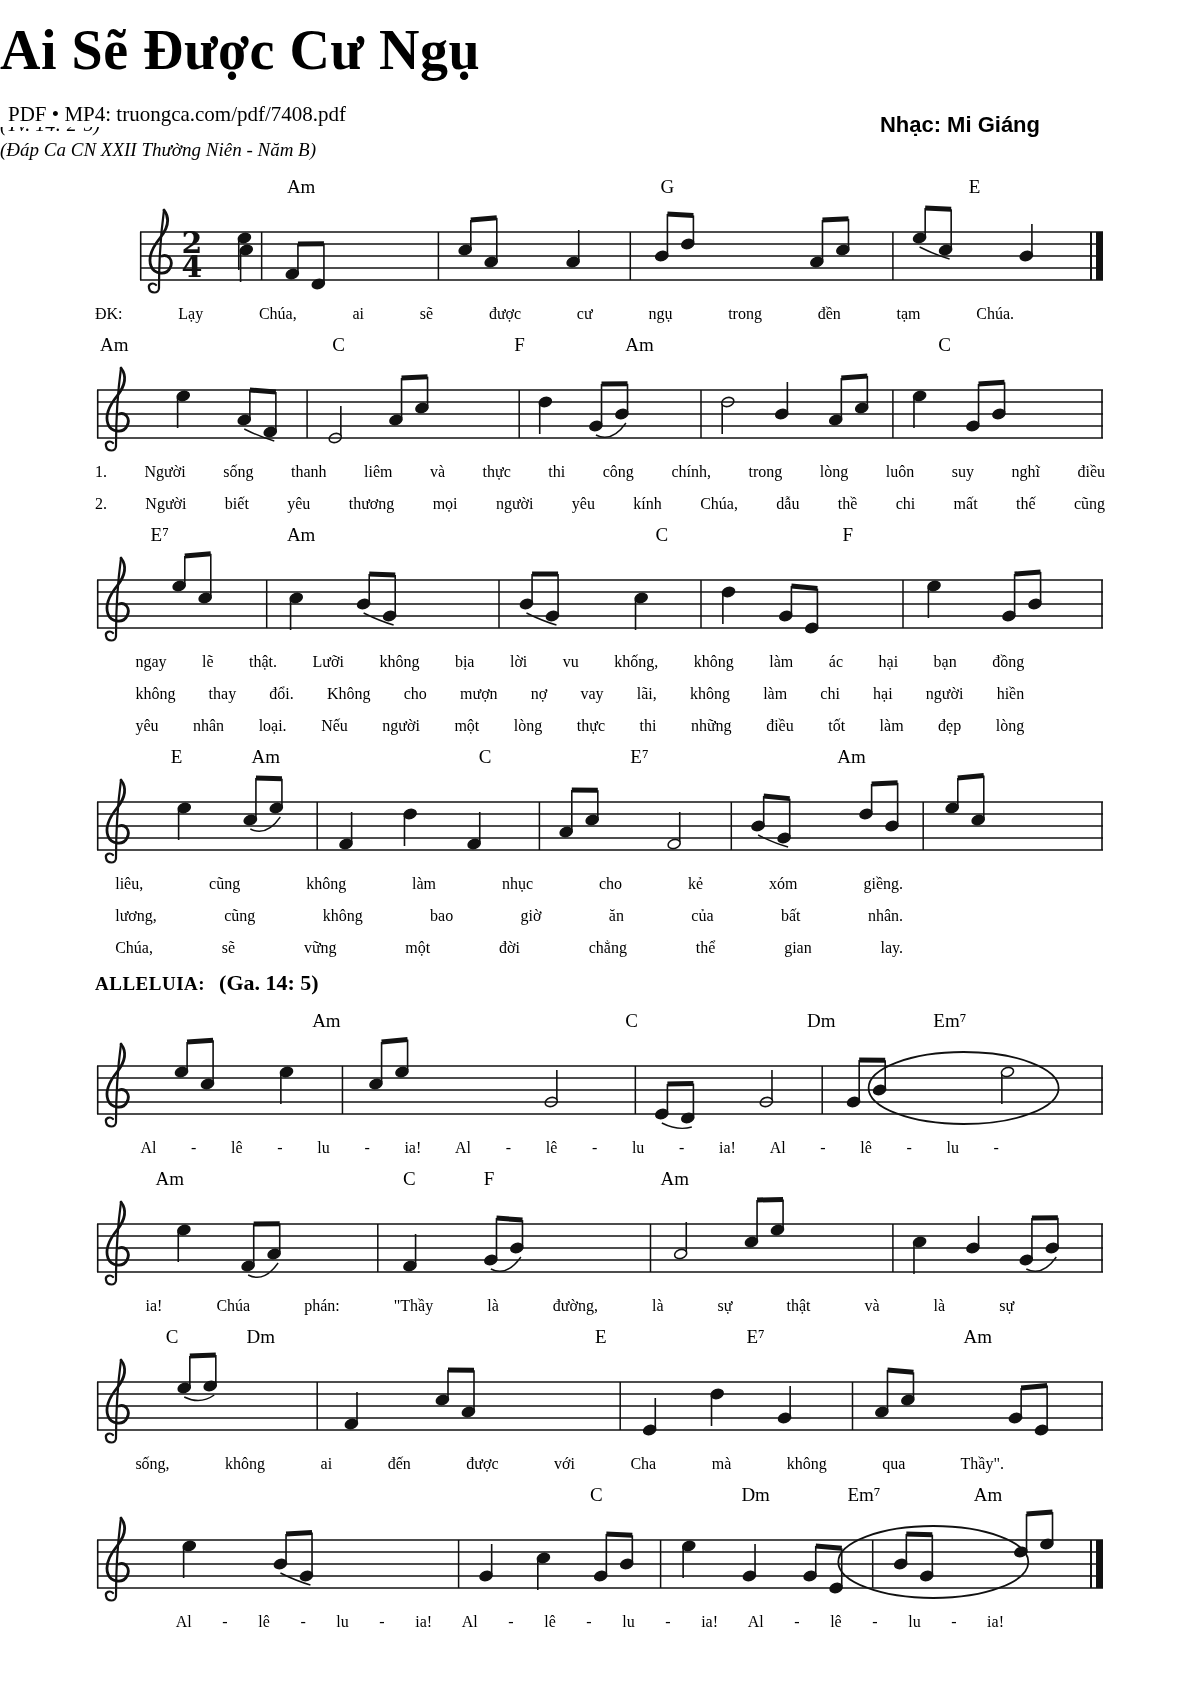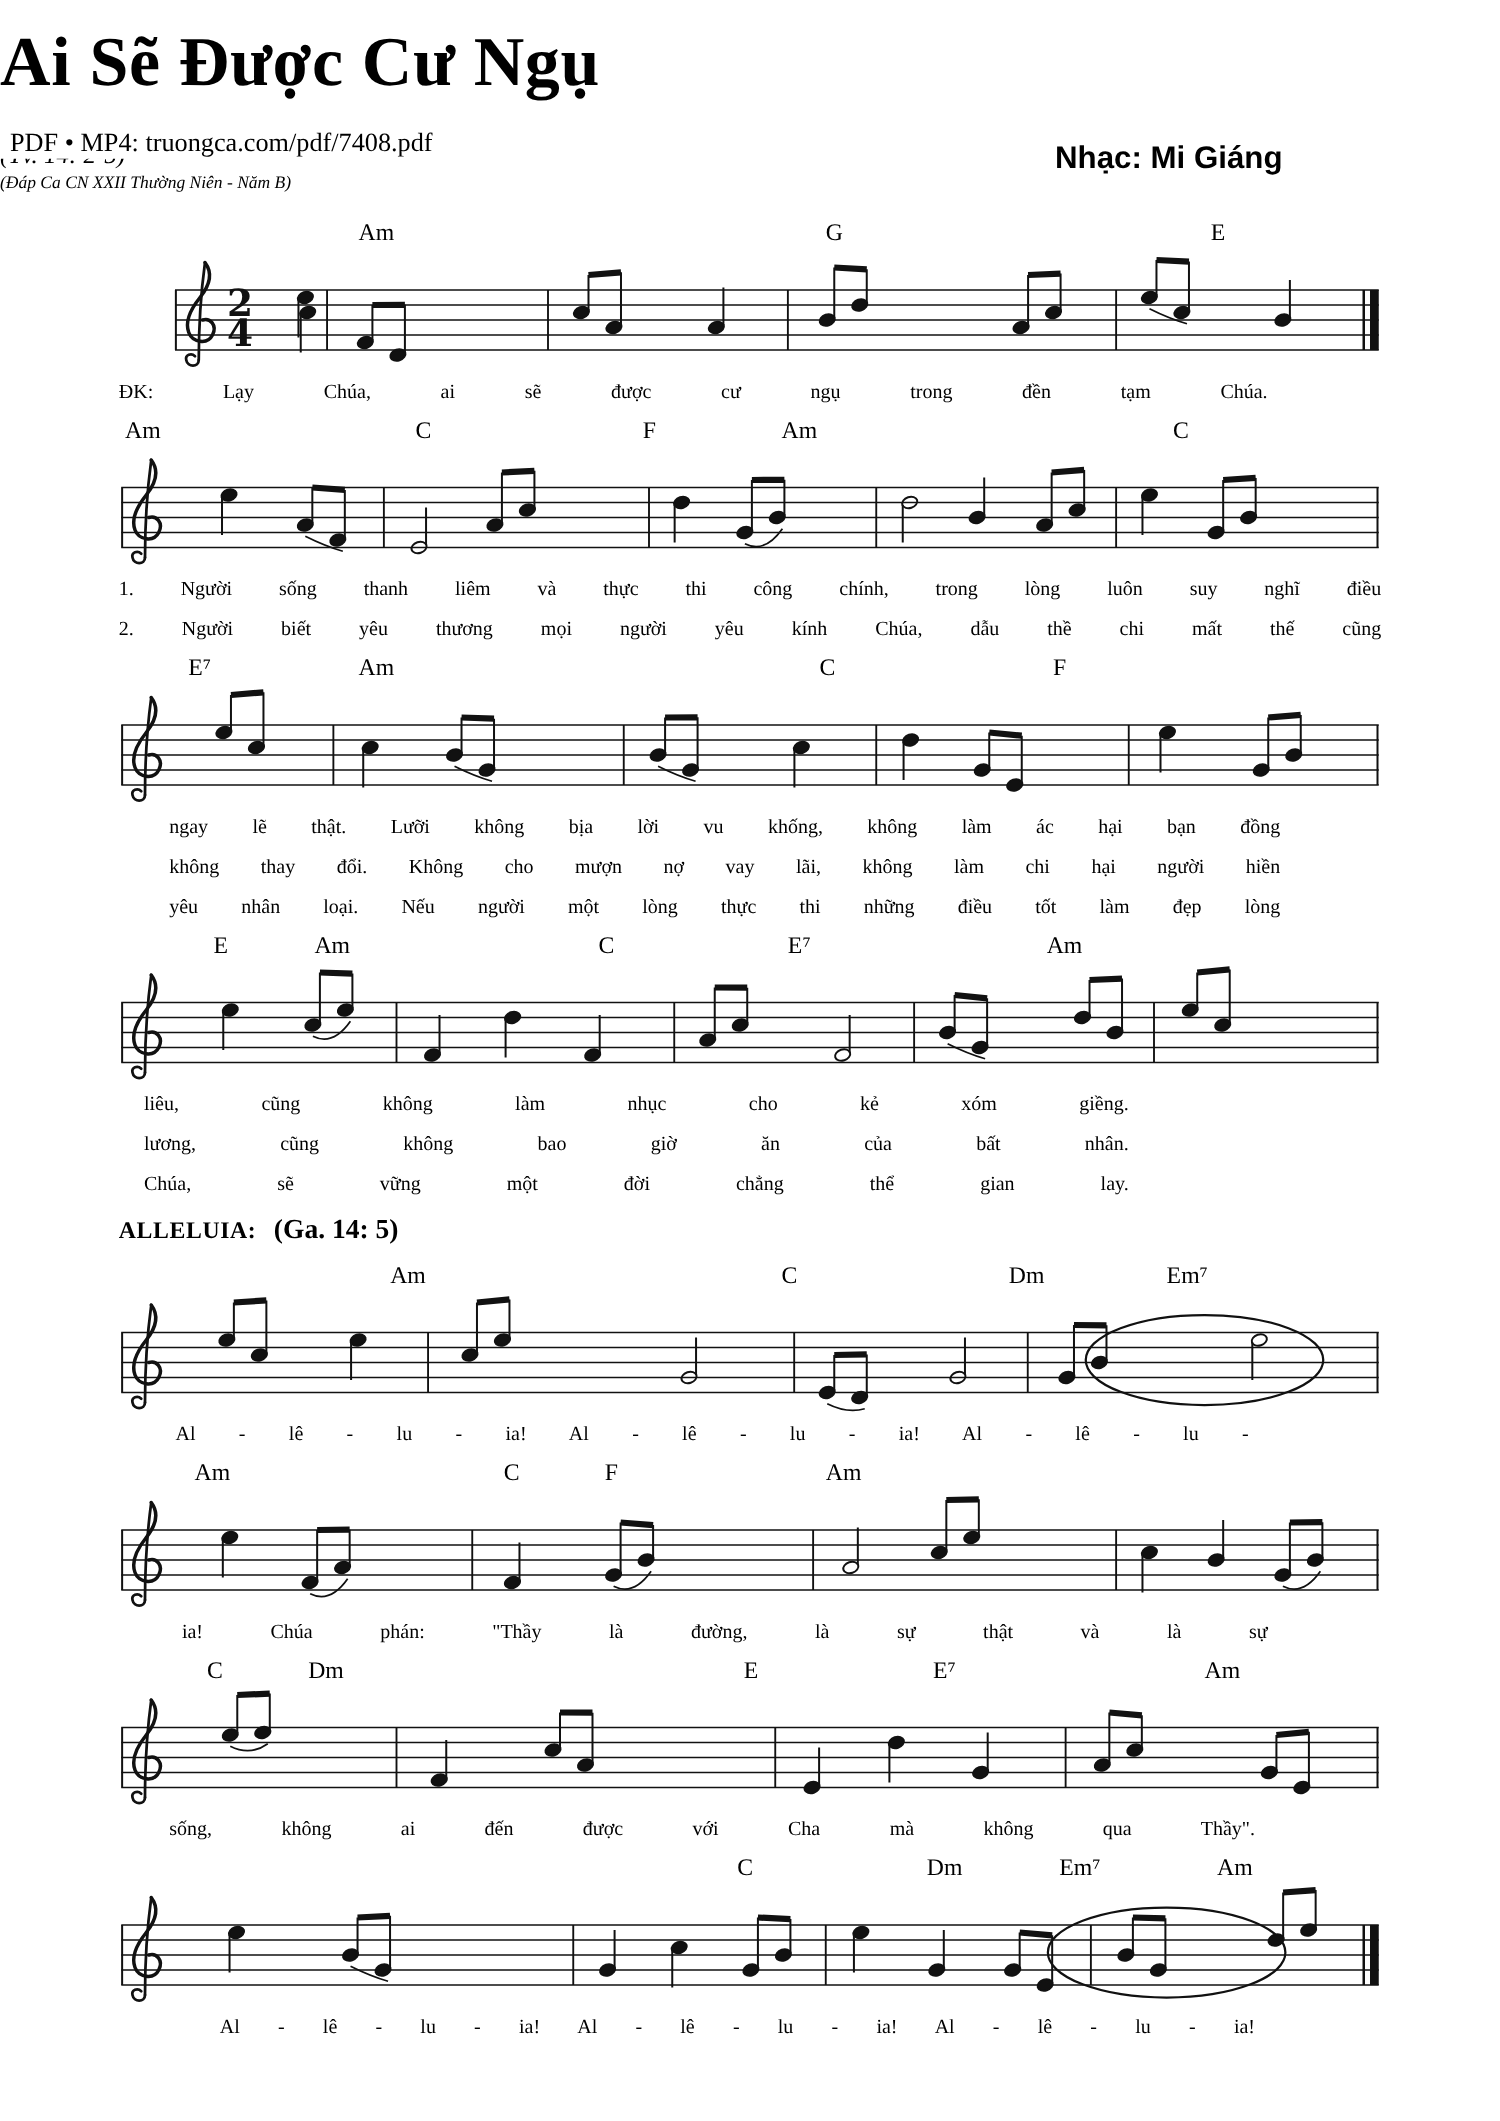--- a/index.html
+++ b/index.html
@@ -4,23 +4,23 @@
 <style>
   html,body{margin:0;padding:0;background:#e8e8e8;}
   .page{position:relative;width:1200px;height:1697px;background:#ffffff;margin:0 auto;
         font-family:"Liberation Serif",serif;color:#000;overflow:hidden;}
   
   .header{position:relative;text-align:left;padding-top:20px;}
   .title{font-size:56px;line-height:60px;margin:0;font-weight:bold;letter-spacing:0.5px;}
   .linkline{position:relative;z-index:2;display:inline-block;background:#fff;padding:0 8px;
             font-size:21px;margin-top:4px;}
   .psalmref{position:relative;z-index:1;font-style:italic;font-size:20px;margin-top:-14px;}
-  .subtitle{font-style:italic;font-size:14px;margin-top:3px;}
-  .composer{position:absolute;right:174px;top:112px;font-family:"Liberation Sans",sans-serif;
-            font-size:25px;font-weight:600;}
+  .subtitle{font-style:italic;font-size:19px;margin-top:3px;}
+  .composer{position:absolute;right:160px;top:112px;font-family:"Liberation Sans",sans-serif;
+            font-size:22px;font-weight:600;}
   
   .systems{position:absolute;left:95px;top:176px;width:1010px;}
   .system{margin-bottom:4px;}
   .chords{position:relative;height:22px;font-size:19px;}
   .chord{position:absolute;bottom:0;white-space:nowrap;}
   svg.staff{display:block;width:1010px;height:100px;}
   .lyric{font-size:16px;line-height:32px;text-align:justify;text-align-last:justify;white-space:normal;}
   .alleluia-heading{margin:6px 0 8px 0;height:32px;}
   .alle-label{font-size:19px;font-weight:bold;letter-spacing:0.5px;}
   .alle-ref{font-size:22px;font-weight:bold;margin-left:10px;}

